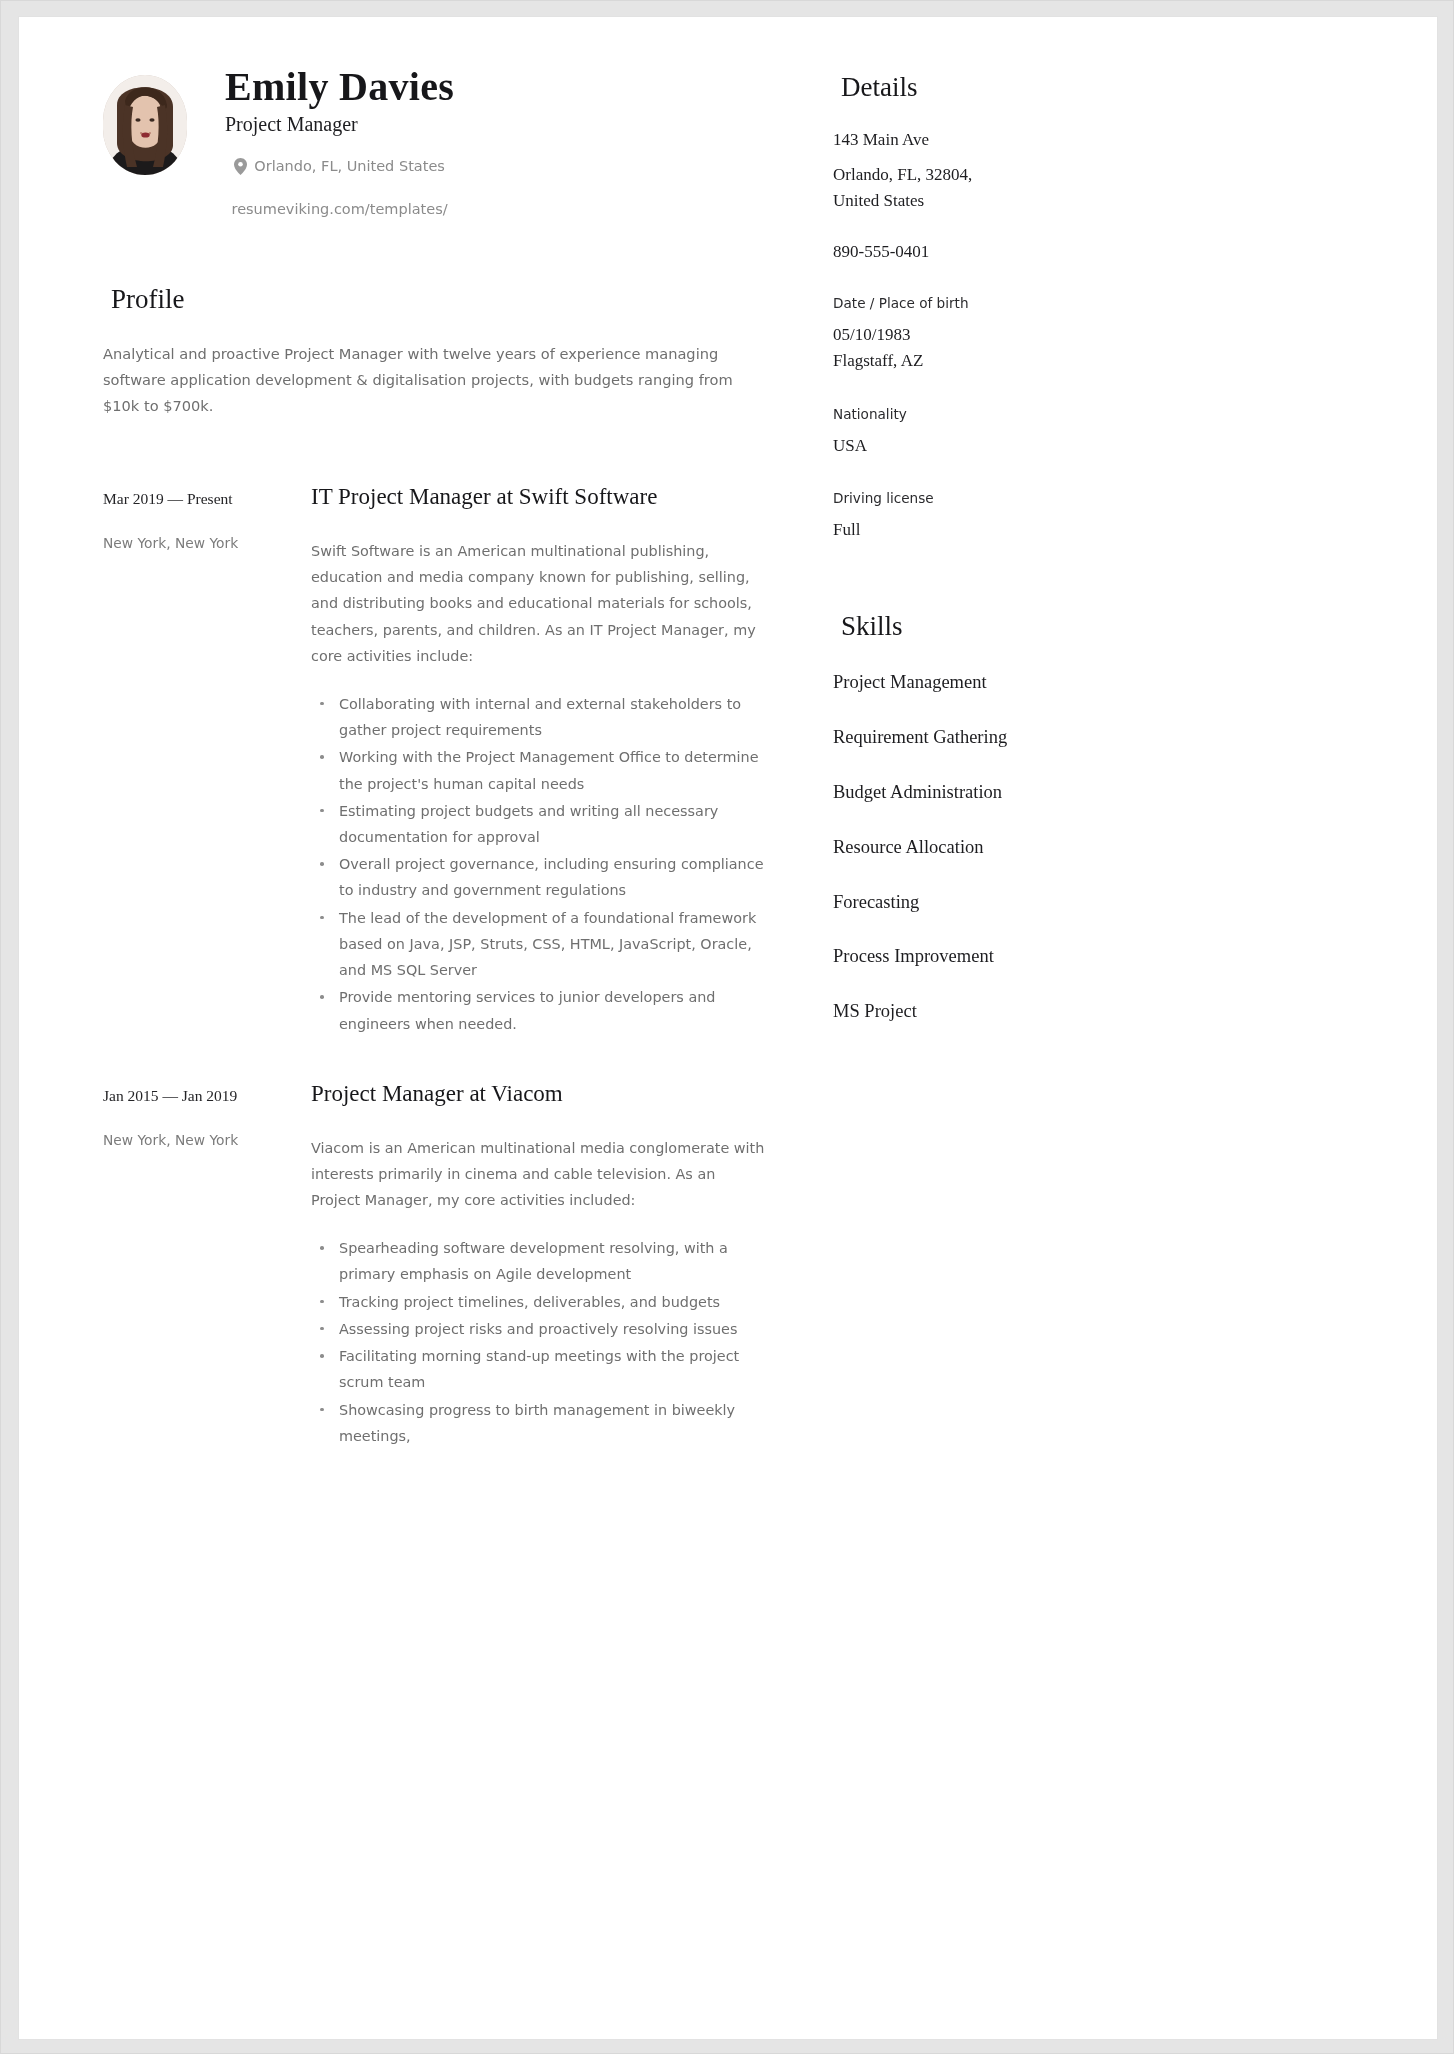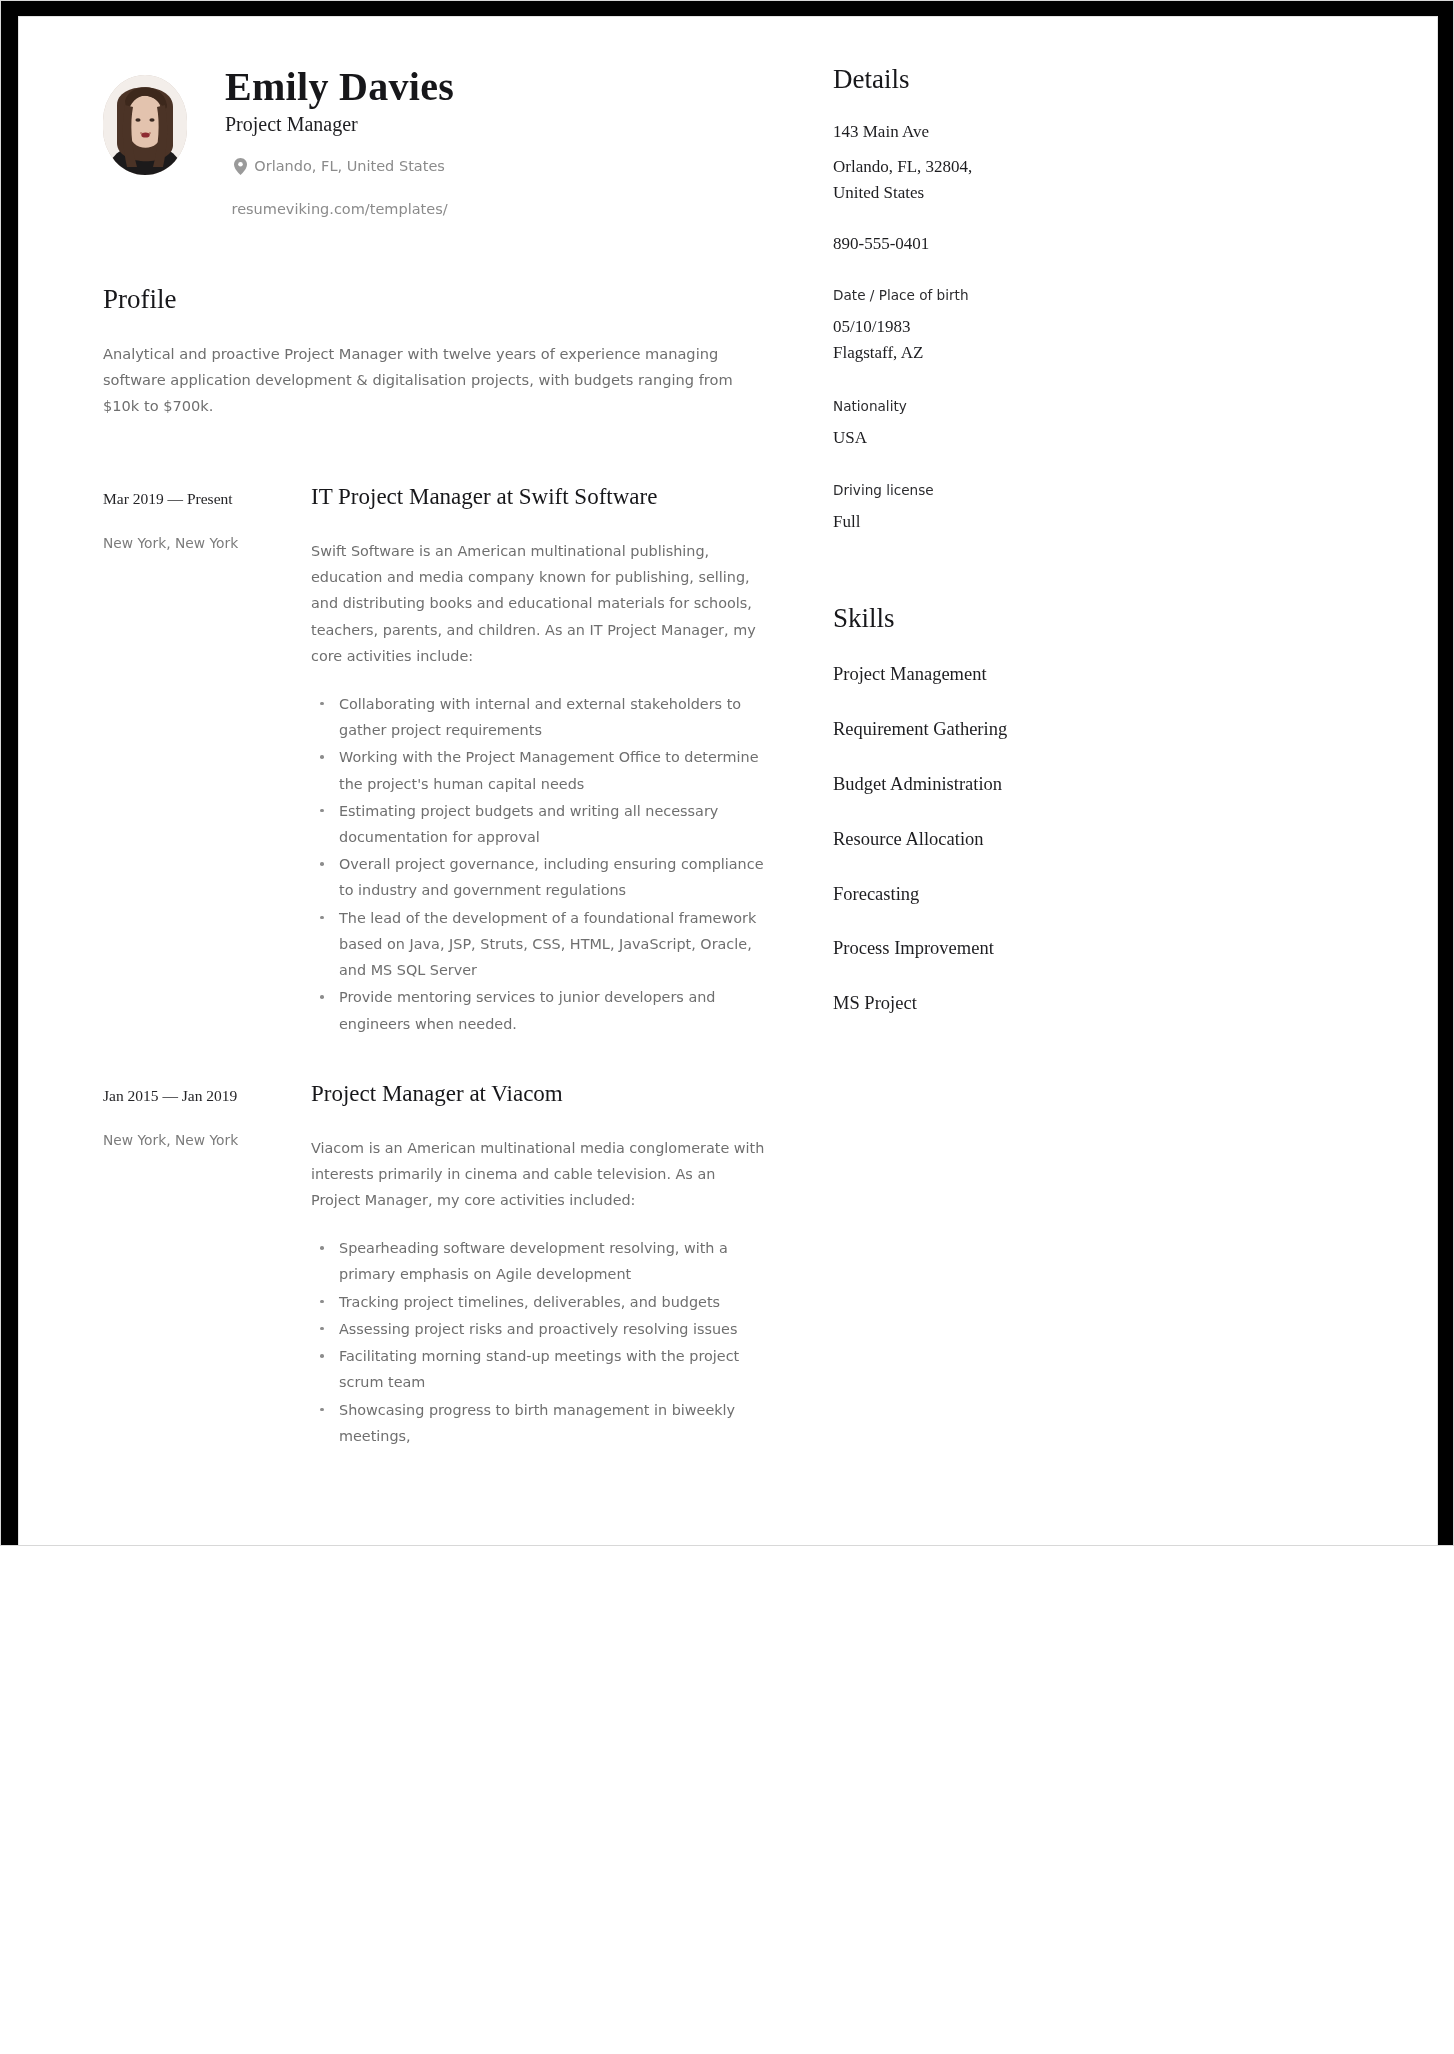--- a/index.html
+++ b/index.html
@@ -6,22 +6,22 @@
   html, body { margin: 0; padding: 0; }
   body {
     width: 1454px;
     height: 2054px;
     background: #ffffff;
     font-family: "Liberation Sans", sans-serif;
   }
   .page {
     position: relative;
     width: 1454px;
-    height: 1546px;
-    background: #000000;
+    height: 2054px;
+    background: #e5e5e5;
     border: 1px solid #d8d8d8;
     overflow: hidden;
   }
   .sheet {
     position: absolute;
     left: 18px; top: 16px;
     width: 1418px; height: 2022px;
     background: #ffffff;
     box-shadow: 0 0 0 1px #e2e2e2;
   }
@@ -82,21 +82,21 @@
   .contact-item { display: flex; align-items: center; gap: 7px; white-space: nowrap; }
   .pin-icon { display: inline-block; width: 13px; height: 17px; }
   .pin-icon svg { display: block; }
 
   
   h2.section {
     font-family: "Liberation Serif", serif;
     font-size: 27px;
     font-weight: 400;
     color: #17171a;
-    margin: 0;
+    margin: 8px;
     line-height: 1.2;
   }
   .profile-block { margin-top: 66px; }
   .profile-text {
     font-family: "DejaVu Sans", sans-serif;
     font-size: 14.6px;
     line-height: 1.78;
     color: #6f6f6f;
     margin-top: 26px;
     max-width: 665px;

